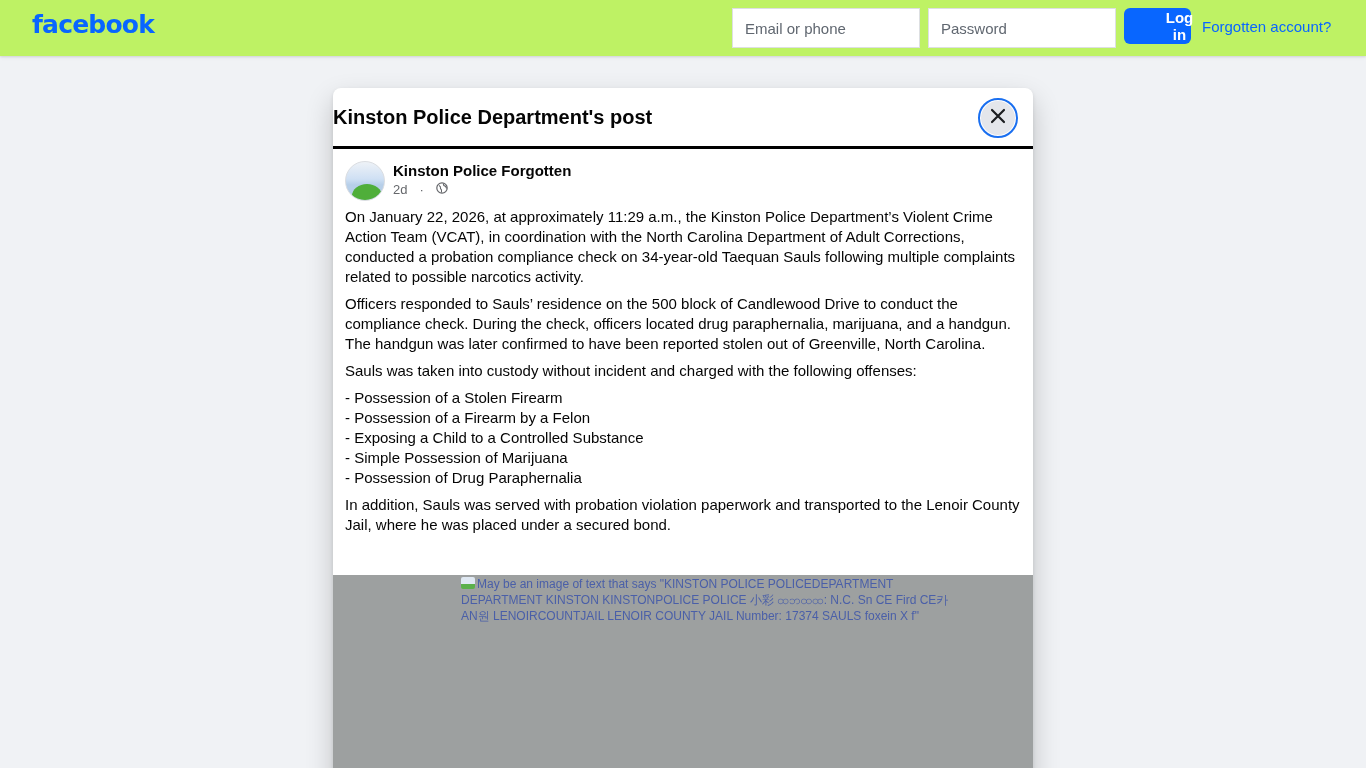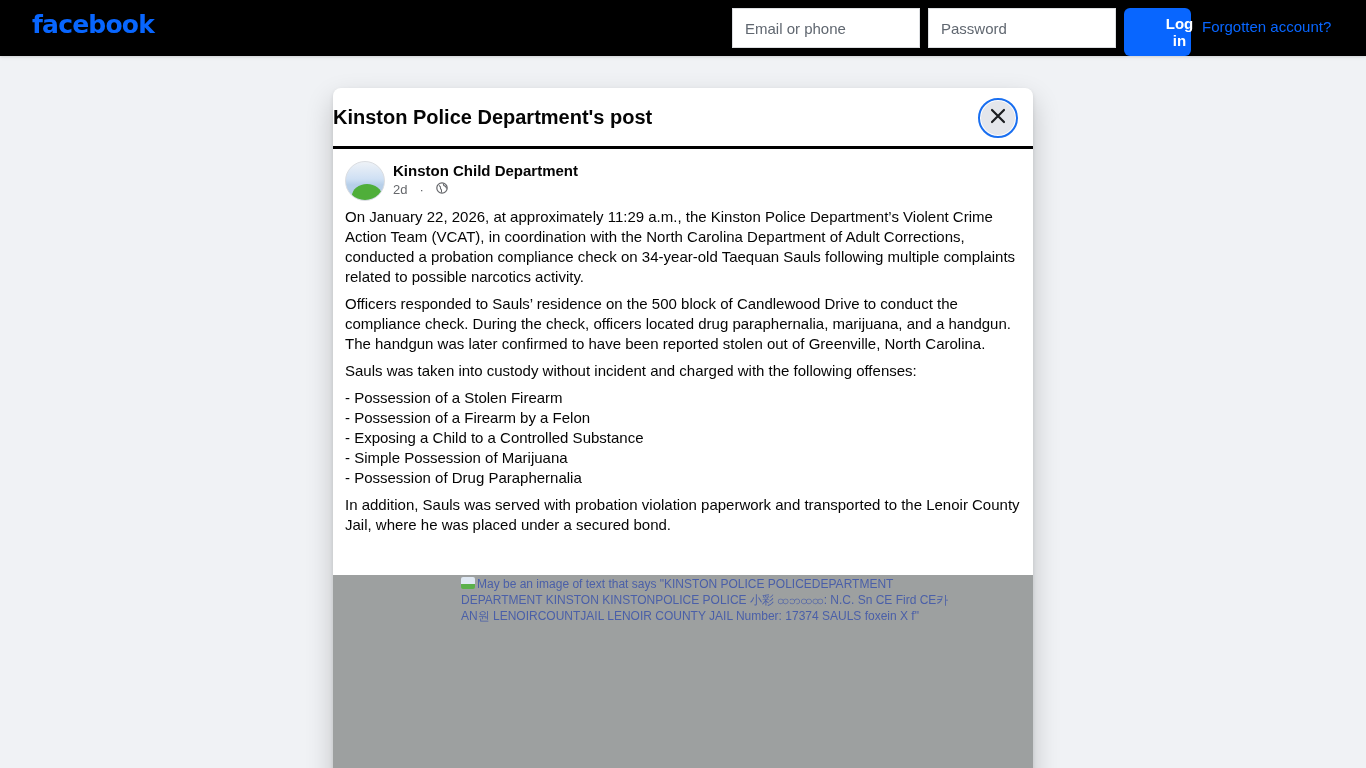--- a/index.html
+++ b/index.html
@@ -4,42 +4,42 @@
   <style>
     * { box-sizing: border-box; margin: 0; padding: 0; }
     html, body {
       width: 1366px; height: 768px; overflow: hidden;
       background: #f0f2f5;
       font-family: "Liberation Sans", "DejaVu Sans", sans-serif;
       color: #050505;
     }
     .topbar {
       position: absolute; left: 0; top: 0; width: 1366px; height: 56px;
-      background: #000000;
+      background: #bef264;
       box-shadow: 0 1px 2px rgba(0,0,0,0.1), 0 2px 4px rgba(0,0,0,0.04);
       z-index: 2;
     }
     .logo {
       position: absolute; left: 32px; top: 10px;
       font-family: "DejaVu Sans", "Liberation Sans", sans-serif;
       font-weight: bold; font-size: 25px; letter-spacing: -0.8px;
       color: #0866ff;
     }
     .field {
       position: absolute; top: 8px; height: 40px; width: 188px;
       border: 1px solid #dddfe2; border-radius: 0; background: #fff;
       padding: 0 12px; font-size: 15px; color: #1c1e21;
       font-family: "Liberation Sans", sans-serif;
       outline: none;
     }
     .field::placeholder { color: #606770; }
     .field.email { left: 732px; }
     .field.password { left: 928px; }
     .login-btn {
-      position: absolute; left: 1124px; top: 8px; width: 67px; height: 48px;
+      position: absolute; left: 1124px; top: 8px; width: 67px; height: 36px;
       background: #0866ff; color: #fff; border: none; border-radius: 6px;
       font-weight: bold; font-size: 15px;
       font-family: "Liberation Sans", sans-serif;
       display: flex; align-items: center; justify-content: center; padding-left: 44px;
     }
     .forgot {
       position: absolute; left: 1202px; top: 18px;
       font-size: 15px; color: #0866ff; text-decoration: none;
       font-family: "Liberation Sans", sans-serif;
     }
@@ -125,21 +125,21 @@
           <path d="M4 4 L16 16 M16 4 L4 16" stroke="#1c1e21" stroke-width="2.2" stroke-linecap="round"></path>
         </svg>
       </span>
     </div>
   </div>
 
   <div class="post-header">
     <div class="avatar">
       <div class="hill"></div>
     </div>
-    <div class="author">Kinston Child Department</div>
+    <div class="author">Kinston Police Forgotten</div>
     <div class="meta">
       <span>2d</span>
       <span>·</span>
       <span>
         <svg width="12" height="12" viewBox="0 0 12 12">
           <circle cx="6" cy="6" r="5.2" fill="none" stroke="#65676b" stroke-width="1.2"></circle>
           <path d="M3 3.5 Q5 4.5 4.5 6.5 Q6 7.5 5.5 10.5 M7.5 1.5 Q7 3.5 9 4 Q10.5 5 10.5 6.5" fill="none" stroke="#65676b" stroke-width="1.1"></path>
         </svg>
       </span>
     </div>

